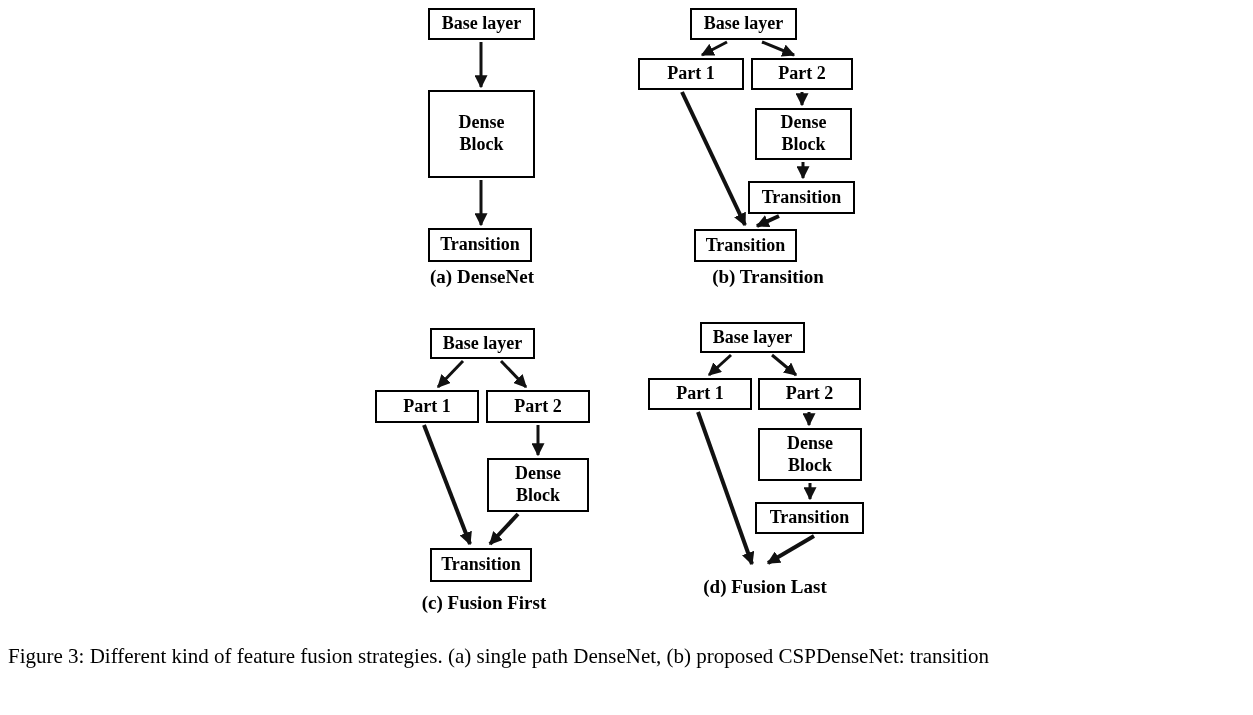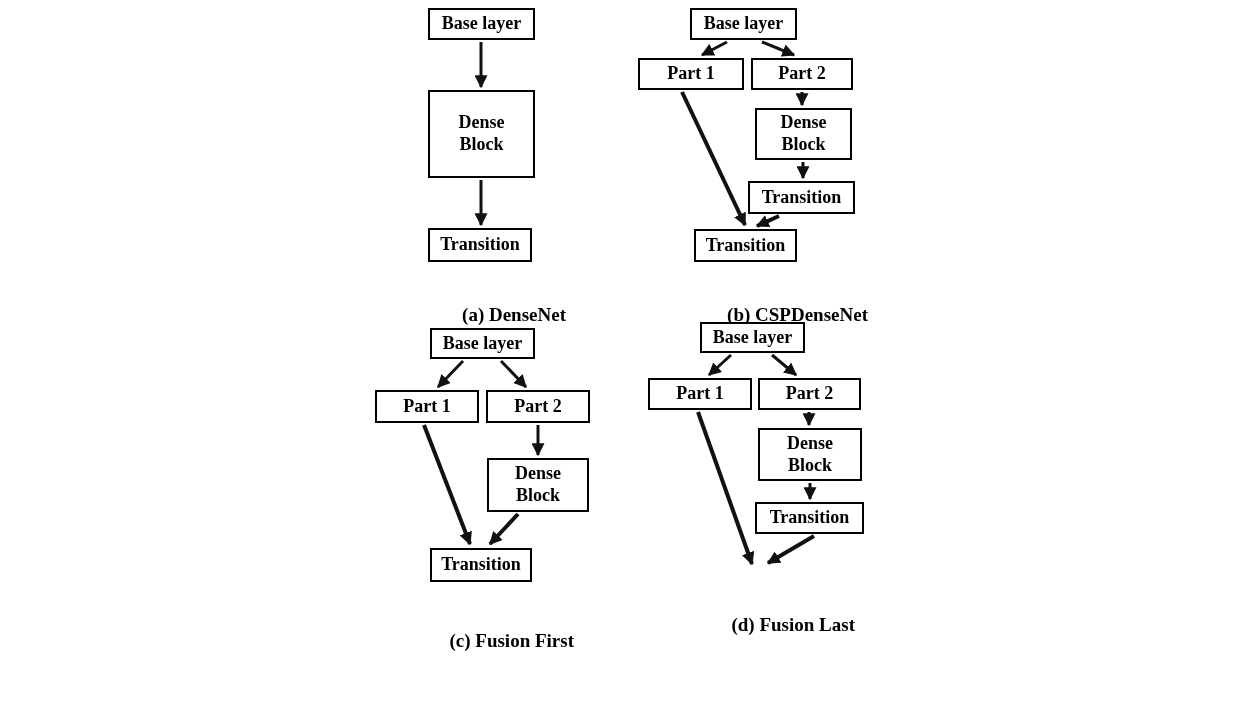--- a/index.html
+++ b/index.html
@@ -7,21 +7,21 @@
     position:relative;width:1253px;height:670px;background:#ffffff;
     overflow:hidden;color:#000;font-family:"Liberation Serif",serif;
   }
   .box{
     position:absolute;box-sizing:border-box;border:2.5px solid #000;background:#fff;
     display:flex;align-items:center;justify-content:center;text-align:center;
     font-weight:bold;font-size:18px;line-height:1.2;
   }
   .narrow{display:inline-block;width:64px;font-family:Liberation Serif, serif;}
   .plabel{
-    position:absolute;text-align:right;font-weight:bold;font-size:19px;margin-top:38px;
+    position:absolute;text-align:center;font-weight:bold;font-size:19px;
   }
   .figcaption{
     position:absolute;left:8px;top:642px;width:1242px;
     font-size:21px;line-height:29px;
   }
   svg.arrows{position:absolute;left:0;top:0;pointer-events:none;}
   svg.arrows line{stroke:#111;}
 </style>
 </head>
 <body>
@@ -39,21 +39,21 @@
 
   <div>
     <div class="box" style="left:690px;top:8px;width:107px;height:32px">Base layer</div>
     <div class="box" style="left:638px;top:58px;width:106px;height:32px">Part 1</div>
     <div class="box" style="left:751px;top:58px;width:102px;height:32px">Part 2</div>
     <div class="box" style="left:755px;top:108px;width:97px;height:52px">
       <span class="narrow">Dense Block</span>
     </div>
     <div class="box" style="left:748px;top:181px;width:107px;height:33px">Transition</div>
     <div class="box" style="left:694px;top:229px;width:103px;height:33px">Transition</div>
-    <div class="plabel" style="left:668px;top:266px;width:200px">(b) CSPDenseNet</div>
+    <div class="plabel" style="left:668px;top:266px;width:200px">(b) Transition</div>
   </div>
 
   <div>
     <div class="box" style="left:430px;top:328px;width:105px;height:31px">Base layer</div>
     <div class="box" style="left:375px;top:390px;width:104px;height:33px">Part 1</div>
     <div class="box" style="left:486px;top:390px;width:104px;height:33px">Part 2</div>
     <div class="box" style="left:487px;top:458px;width:102px;height:54px">
       <span class="narrow">Dense Block</span>
     </div>
     <div class="box" style="left:430px;top:548px;width:102px;height:34px">Transition</div>
@@ -96,15 +96,16 @@
 
     <line x1="731" y1="355" x2="709" y2="375" stroke-width="3" marker-end="url(#ah)"></line>
     <line x1="772" y1="355" x2="796" y2="375" stroke-width="3" marker-end="url(#ah)"></line>
     <line x1="809" y1="412" x2="809" y2="425" stroke-width="3" marker-end="url(#ah)"></line>
     <line x1="810" y1="483" x2="810" y2="499" stroke-width="3" marker-end="url(#ah)"></line>
     <line x1="698" y1="412" x2="752" y2="564" stroke-width="4" marker-end="url(#ah)"></line>
     <line x1="814" y1="536" x2="768" y2="563" stroke-width="4" marker-end="url(#ah)"></line>
   </svg>
 
   <div class="figcaption">
+    <div>Figure 3: Different kind of feature fusion strategies. (a) single path DenseNet, (b) proposed CSPDenseNet: transition</div>
   </div>
 
 </div>
 
 </body></html>

